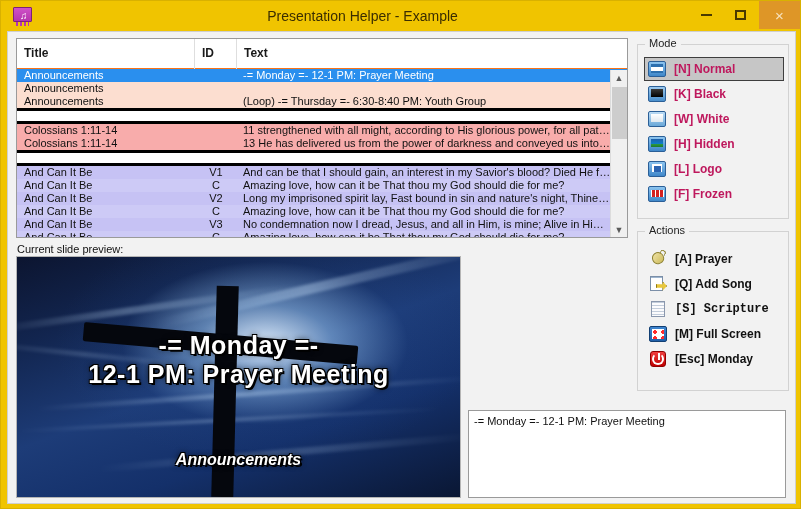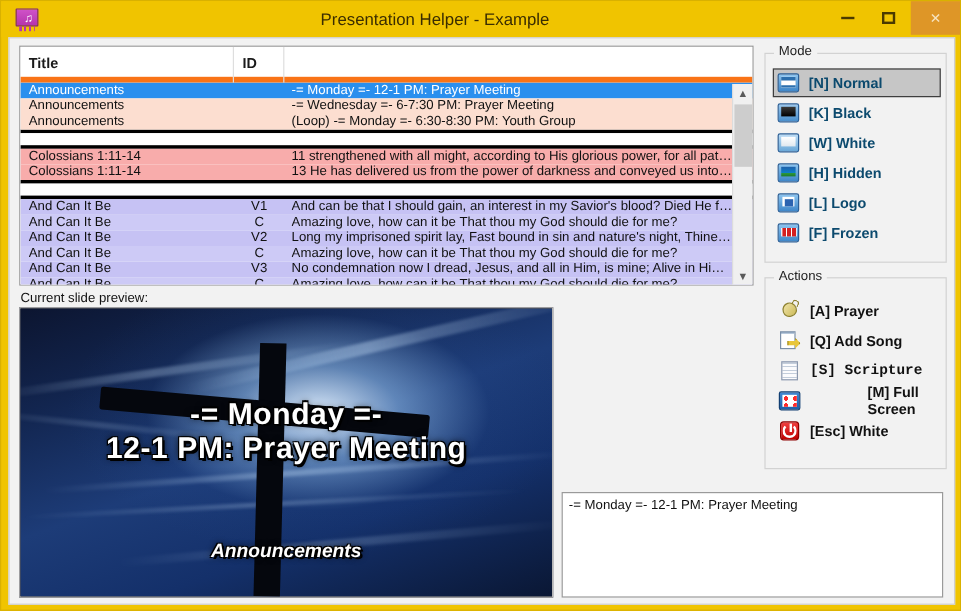--- a/index.html
+++ b/index.html
@@ -75,21 +75,21 @@
     position: absolute; left: 8px; top: 6px;
     width: 612px; height: 200px;
     background: #ffffff;
     border: 1px solid #9a9a9a;
     overflow: hidden;
   }
   #list-header {
     position: relative;
     height: 30px;
     background: #ffffff;
-    border-bottom: 5px solid #f97316;
+    border-bottom: 1px solid #f97316;
   }
   #list-header .col {
     position: absolute; top: 0; height: 30px;
     line-height: 28px;
     font-size: 12px; font-weight: bold; color: #1a1a1a;
     padding-left: 7px;
     border-right: 1px solid #dedede;
   }
   #list-header .col.c1 { left: 0;   width: 178px; }
   #list-header .col.c2 { left: 178px; width: 42px; }
@@ -211,21 +211,21 @@
     font-size: 11px; color: #222;
   }
   #gb-mode    { left: 629px; top: 12px;  width: 152px; height: 175px; }
   #gb-actions { left: 629px; top: 199px; width: 152px; height: 160px; }
 
   .opt {
     position: absolute; left: 6px;
     width: 140px; height: 24px;
     display: flex; align-items: center;
     padding-left: 4px;
-    font-size: 12px; color: #0c4a6e; font-weight: bold;
+    font-size: 12px; color: #be185d; font-weight: bold;
   }
   .opt.selected {
     background: #c6c6c6;
     border: 1px solid #3e3e3e;
     padding-left: 3px;
   }
   .opt .ico {
     width: 18px; height: 16px; margin-right: 8px;
     flex: 0 0 18px; position: relative;
     border: 1px solid #2b5f97; border-radius: 2px;
@@ -337,36 +337,36 @@
       </div>
     <div class="win-btn" id="btn-close">×</div>
   </div>
 
   <div id="client">
 
     <div id="listview">
       <div id="list-header">
         <div class="col c1">Title</div>
         <div class="col c2">ID</div>
+        <div class="col c3">Text</div>
       </div>
       <div id="list-body">
           <div class="row sel">
             <span class="t">Announcements</span>
             <span class="i"></span>
             <span class="x">-= Monday =- 12-1 PM: Prayer Meeting</span>
           </div>
           <div class="row ann">
             <span class="t">Announcements</span>
             <span class="i"></span>
-            <span class="x">-= Wednesday =- 6-7:30 PM: Prayer Meeting</span>
           </div>
           <div class="row ann">
             <span class="t">Announcements</span>
             <span class="i"></span>
-            <span class="x">(Loop) -= Monday =- 6:30-8:30 PM: Youth Group</span>
+            <span class="x">(Loop) -= Thursday =- 6:30-8:40 PM: Youth Group</span>
           </div>
           <div class="rule"></div>
           <div class="gap"></div>
           <div class="rule"></div>
           <div class="row scr">
             <span class="t">Colossians 1:11-14</span>
             <span class="i"></span>
             <span class="x">11 strengthened with all might, according to His glorious power, for all patience ...</span>
           </div>
           <div class="row scr">
@@ -489,28 +489,28 @@
             <span class="arrow"></span>
           </span>
           <span>[Q] Add Song</span>
         </div>
         <div class="act" style="top: 64px; font-family: Liberation Mono, monospace;">
           <span class="aico scripture-icon">
             <span class="page"></span>
           </span>
           <span>[S] Scripture</span>
         </div>
-        <div class="act" style="top: 89px; gap: 48px;">
+        <div class="act" style="top: 89px;">
           <span class="aico full-screen-icon">
             <span class="box"></span>
           </span>
           <span>[M] Full Screen</span>
         </div>
         <div class="act" style="top: 114px;">
           <span class="aico return-icon">
             <span class="sq"></span>
           </span>
-          <span>[Esc] White</span>
+          <span>[Esc] Monday</span>
         </div>
       </div>
 
   </div>
 </div>
 
 </body></html>

